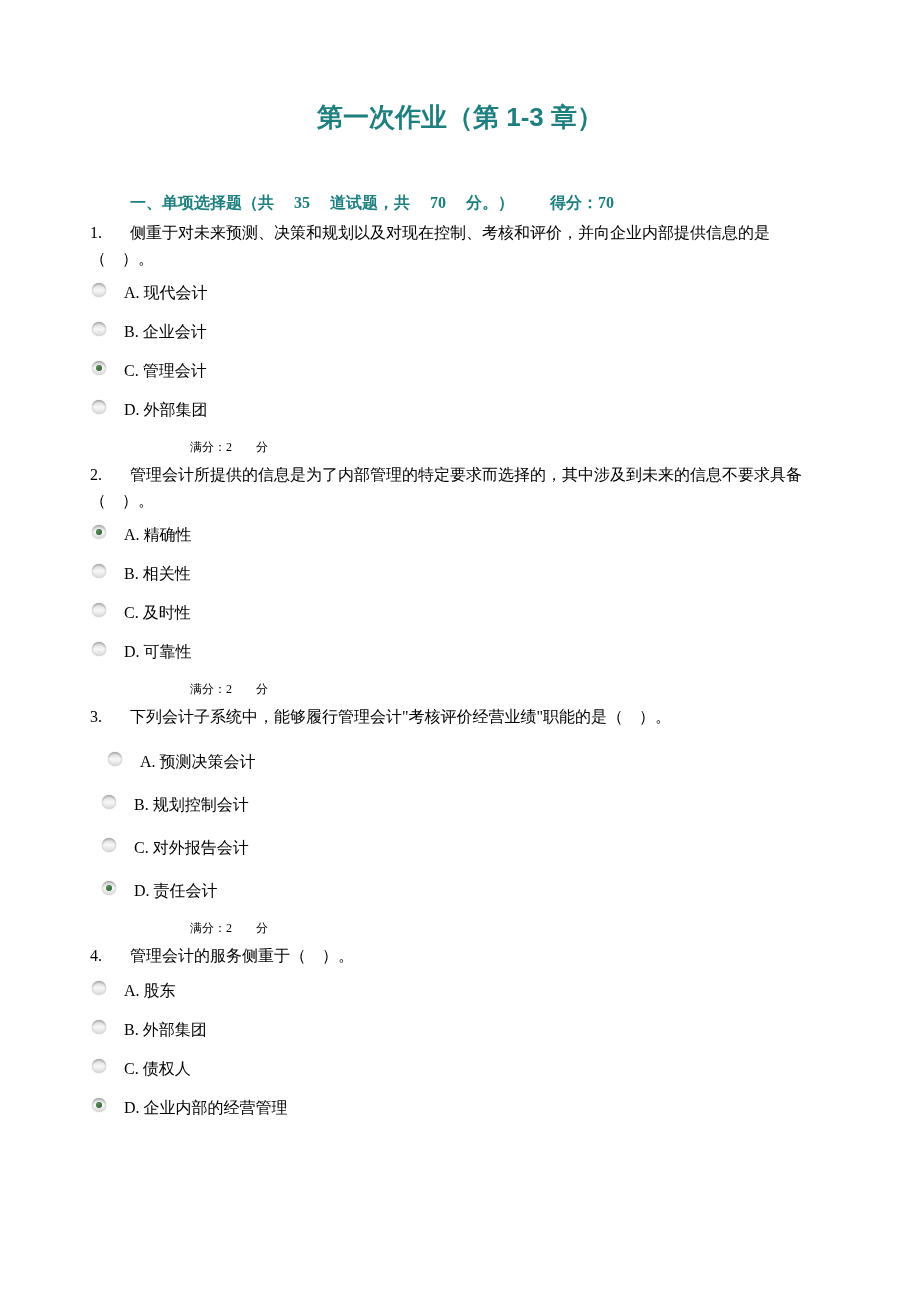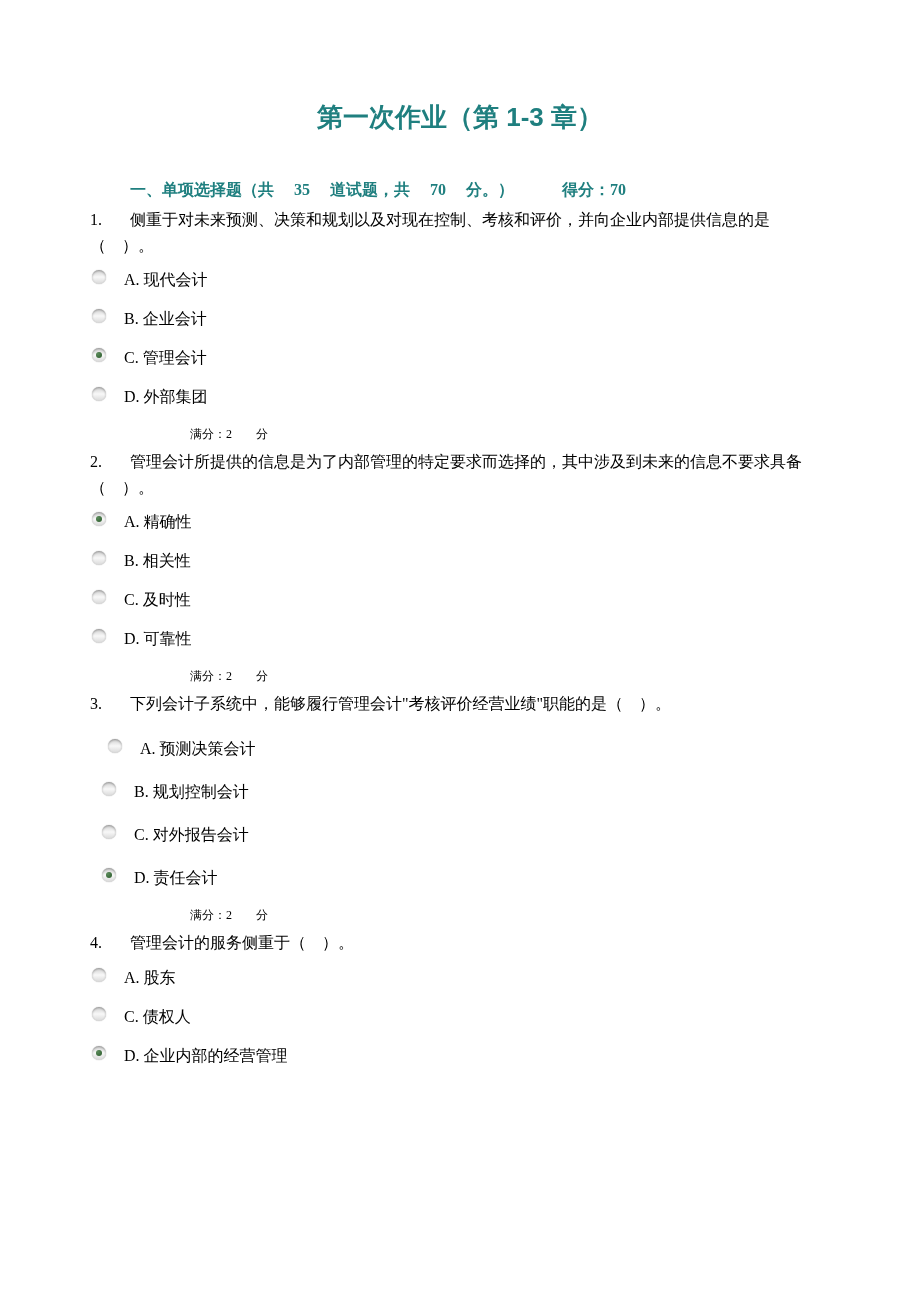--- a/index.html
+++ b/index.html
@@ -13,32 +13,32 @@
       color: #000;
       background: #fff;
       width: 920px;
       padding: 100px 90px 40px 90px;
     }
     .title {
       text-align: center;
       color: #1F7F7F;
       font-size: 26px;
       font-weight: bold;
-      margin-bottom: 45px;
+      margin-bottom: 58px;
       font-family: "SimHei", "黑体", sans-serif;
     }
     .section-header {
       color: #1F7F7F;
       font-size: 16px;
       font-weight: bold;
       margin-bottom: 6px;
       padding-left: 40px;
     }
     .section-header .score {
-      margin-left: 44px;
+      margin-left: 32px;
     }
     .question-text {
       color: #000;
       font-size: 16px;
       line-height: 1.6;
       margin-bottom: 12px;
     }
     .question-num {
       display: inline-block;
       width: 40px;
@@ -172,20 +172,24 @@
     </div>
     <div class="question">
       <div class="question-text"><span class="question-num">4.</span><span>管理会计的服务侧重于（　）。</span></div>
       <div class="options">
         <div class="option">
           <span class="radio-wrap"></span>
           <span class="option-text">A. 股东</span>
         </div>
         <div class="option">
           <span class="radio-wrap"></span>
+          <span class="option-text">B. 外部集团</span>
+        </div>
+        <div class="option">
+          <span class="radio-wrap"></span>
           <span class="option-text">C. 债权人</span>
         </div>
         <div class="option">
           <span class="radio-wrap checked"></span>
           <span class="option-text">D. 企业内部的经营管理</span>
         </div>
       </div>
     </div>
   </div>
 

